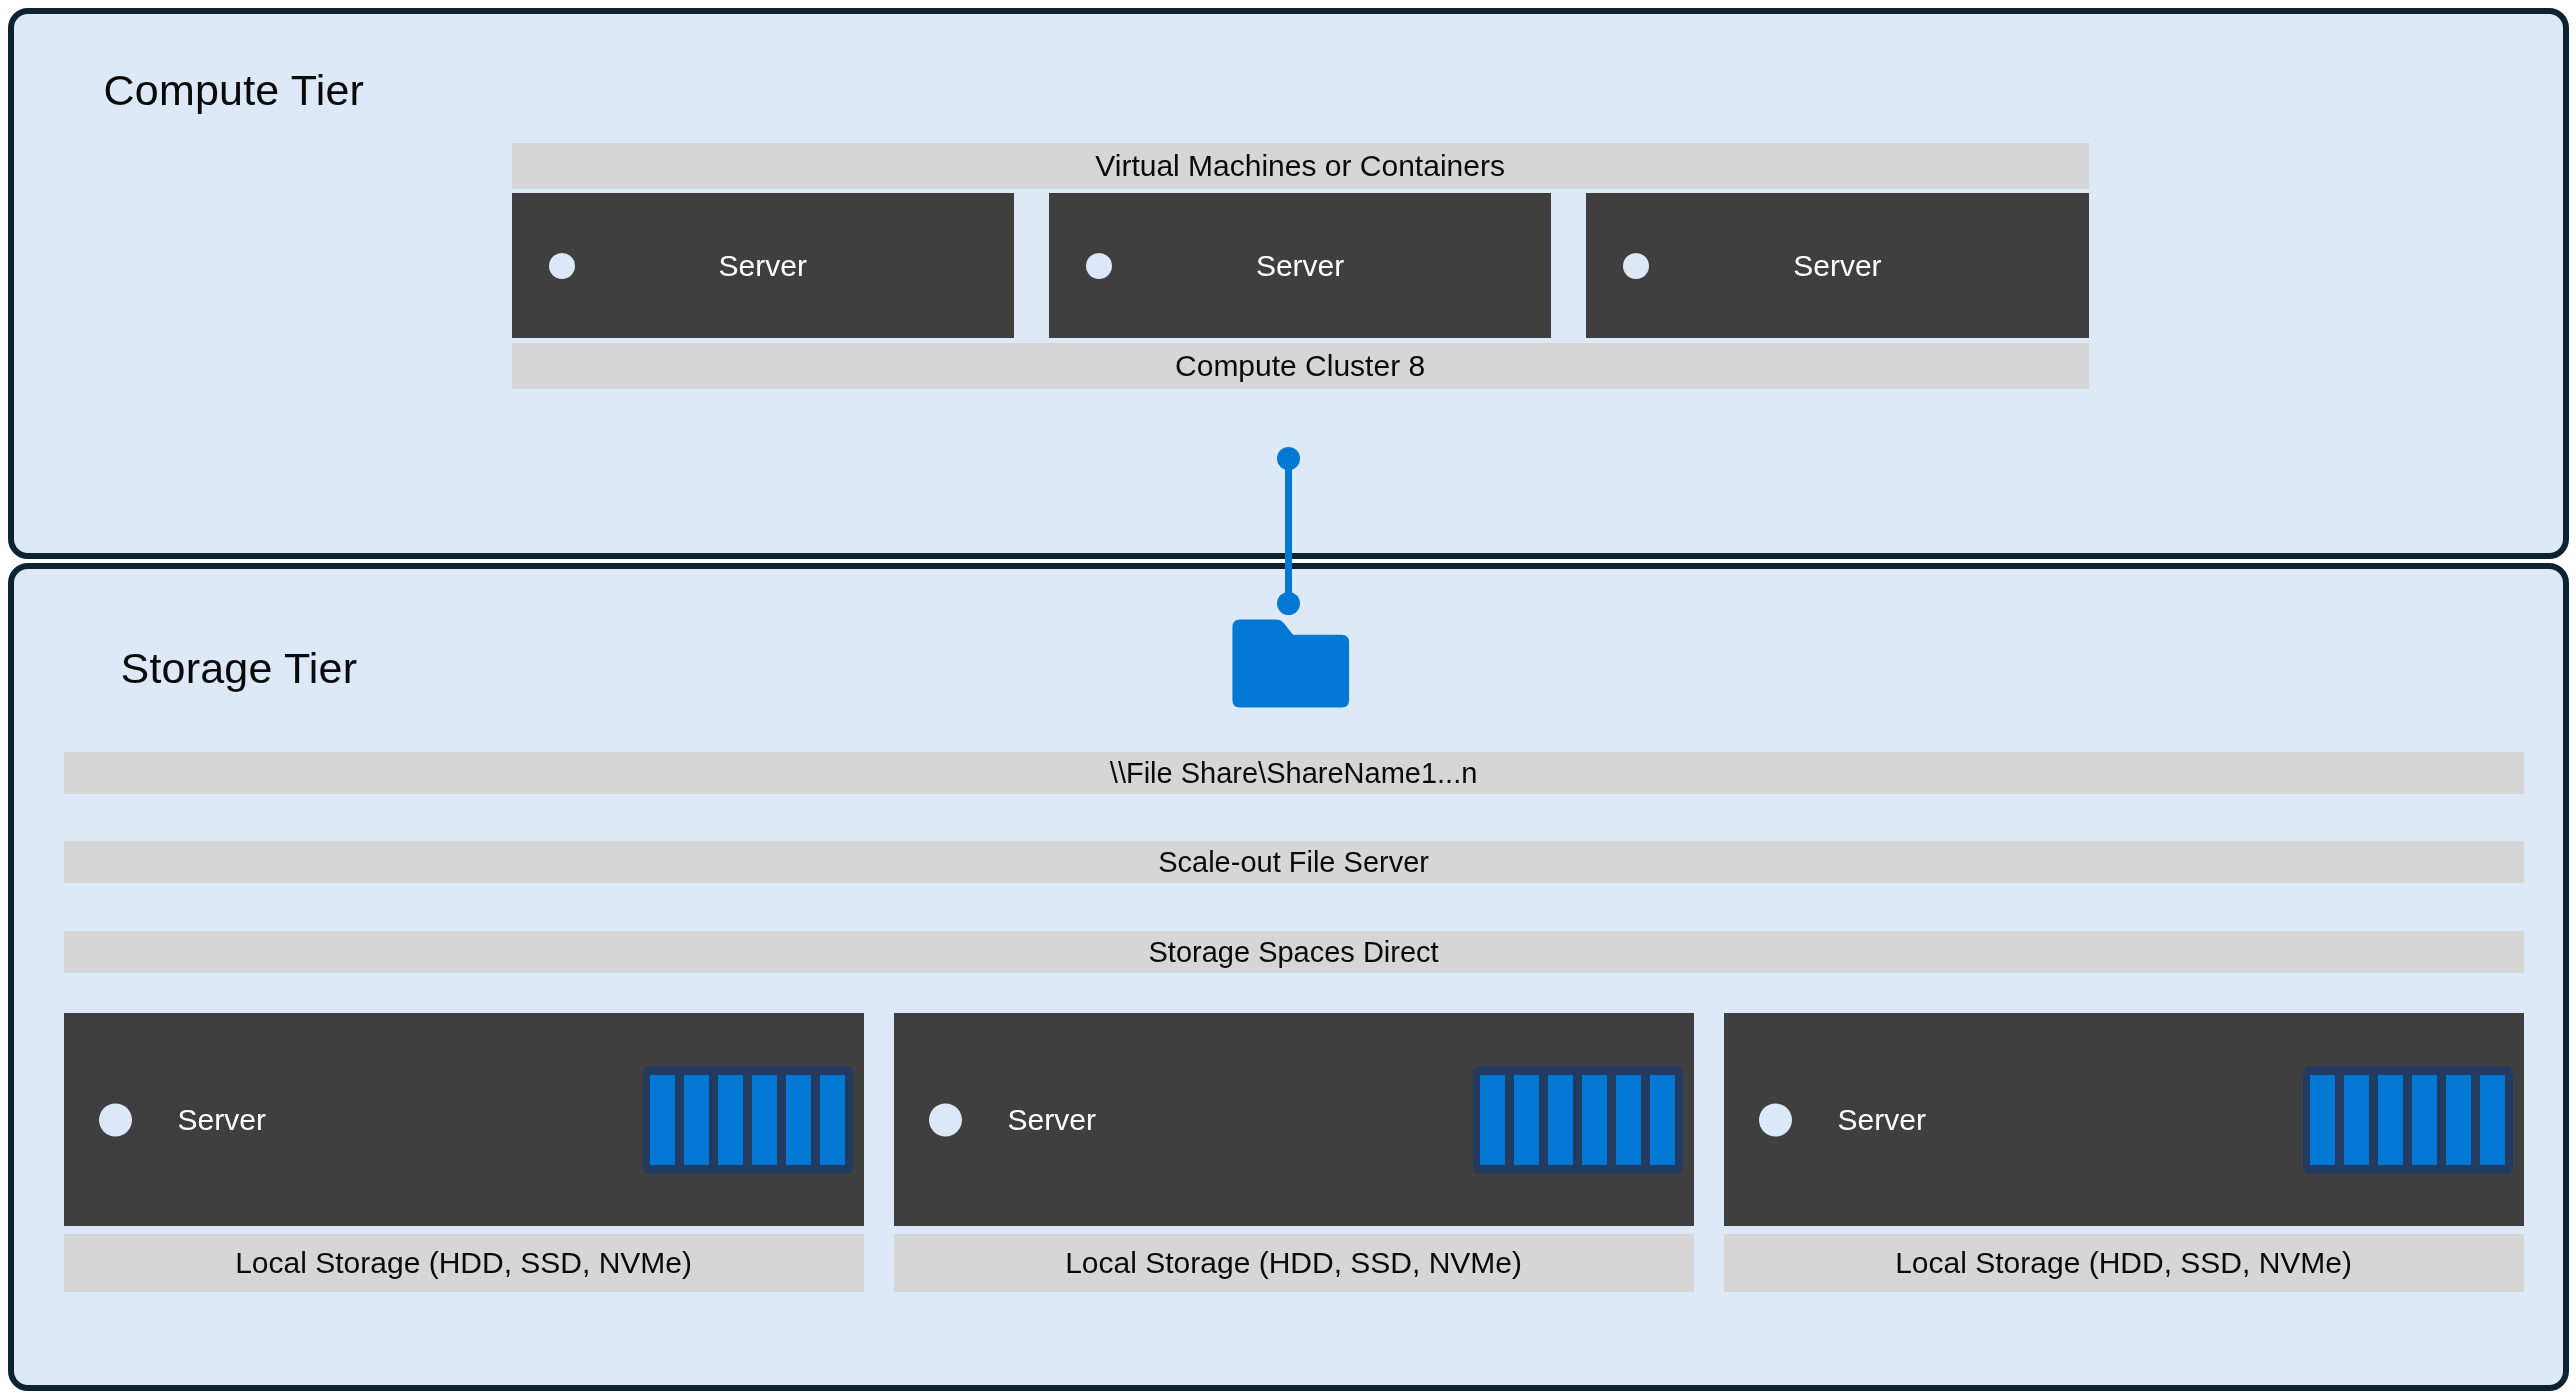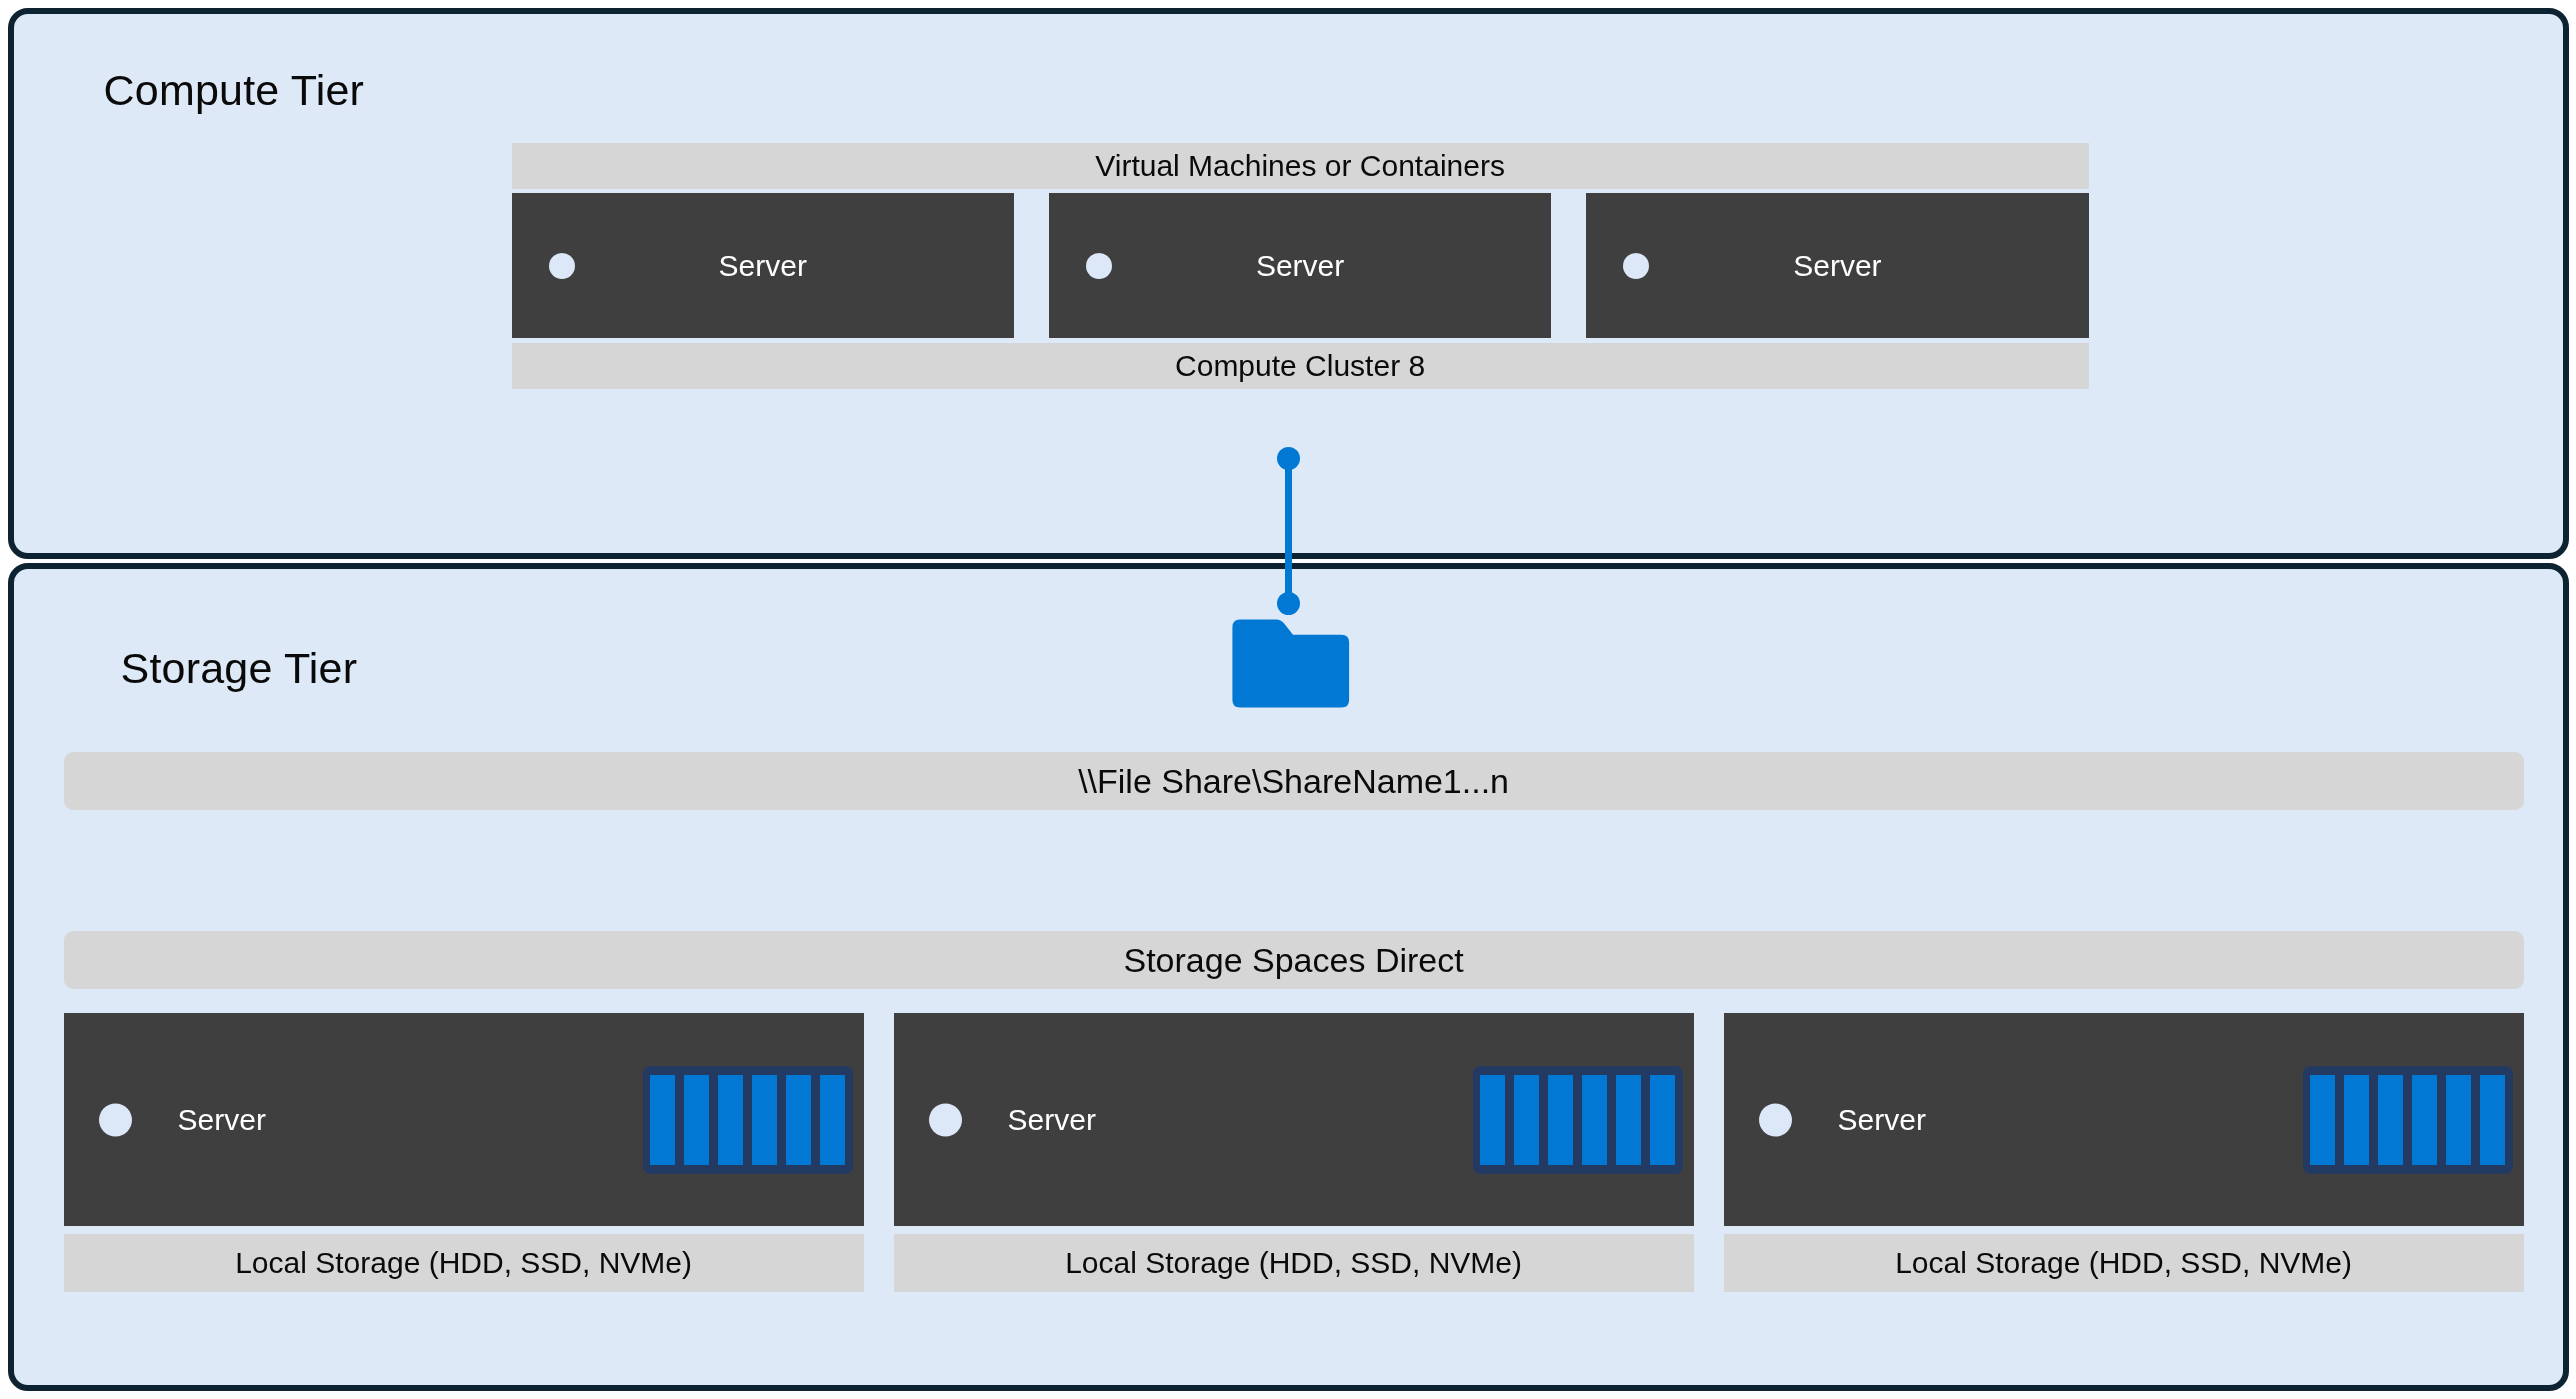--- a/index.html
+++ b/index.html
@@ -136,23 +136,22 @@
     width: 128px;
     height: 97px;
     z-index: 4;
   }
 
   
   .storage-band {
     position: absolute;
     left: 50px;
     width: 2460px;
-    height: 58px;
-    font-size: 34px;
-    border-radius: 9px;
+    height: 42px;
+    font-size: 29px;
   }
   #share-band    { top: 183px; }
   #sofs-band     { top: 272px; }
   #s2d-band      { top: 362px; }
 
   
   #storage-nodes {
     position: absolute;
     left: 50px;
     top: 444px;
@@ -261,20 +260,21 @@
     <path d="M8 16 Q8 6 18 6 L66 6 Q72 6 76 11 L88 26 L152 26 Q162 26 162 36 L162 112 Q162 122 152 122 L18 122 Q8 122 8 112 Z" fill="#0078d4"></path>
   </svg>
 </div>
 
 <div class="tier" id="storage-tier">
 
   <div class="tier-title">Storage Tier</div>
 
   <div class="band storage-band" id="share-band">\\File Share\ShareName1...n</div>
 
+  <div class="band storage-band" id="sofs-band">Scale-out File Server</div>
 
   <div class="band storage-band" id="s2d-band">Storage Spaces Direct</div>
 
   <div id="storage-nodes">
 
     <div class="storage-node">
       <div class="node-box">
         <span class="led"></span>
         <span class="srv-label">Server</span>
         <span class="disk-array">

